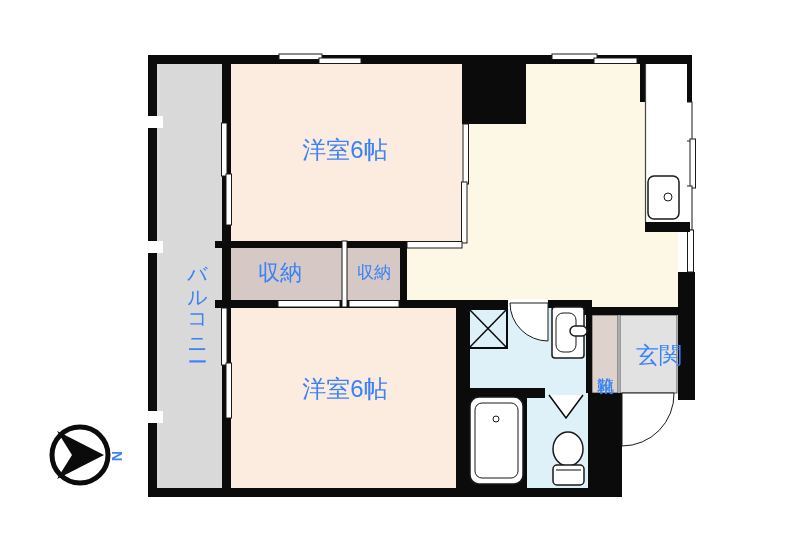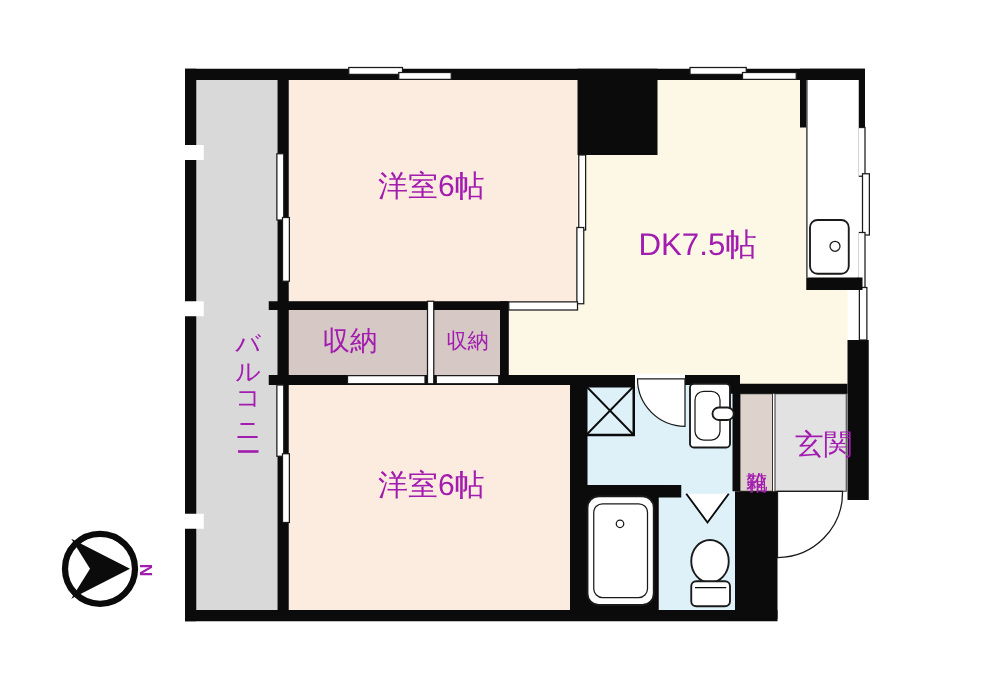--- a/index.html
+++ b/index.html
@@ -11,21 +11,21 @@
   .cream{fill:var(--dk_cream);}
   .closet{fill:var(--closet_mauve);}
   .balc{fill:var(--balcony_gray);}
   .genkan{fill:var(--entrance_gray);}
   .shoe{fill:var(--shoe_mauve);}
   .blue{fill:var(--water_blue);}
   .wht{fill:#ffffff;}
   .ln{stroke:var(--line);stroke-width:1;}
   .ln15{stroke:var(--line);stroke-width:1.5;}
   .nofill{fill:none;}
-  .lbl{position:absolute;color:#a21caf;text-align:center;line-height:1.15;white-space:nowrap;}
+  .lbl{position:absolute;color:#3b82f6;text-align:center;line-height:1.15;white-space:nowrap;}
   .lbl-v{writing-mode:vertical-rl;text-orientation:mixed;letter-spacing:2px;white-space:normal;}
   .lbl-n{font-weight:700;transform:rotate(90deg);}
 </style>
 </head>
 <body>
 
 <div id="stage">
 <svg id="plan-svg" width="800" height="541" viewBox="0 0 800 541">
 
   <g>
@@ -150,21 +150,20 @@
 
   <path class="wht ln" d="M622,393 L622,446 A52,52 0 0 0 674,393 Z"></path>
 
   <g>
     <circle cx="80" cy="455" r="28" fill="#ffffff" stroke="#0b0b0b" stroke-width="5"></circle>
     <polygon points="104,455 57,431 72,455 57,479" fill="#0b0b0b"></polygon>
   </g>
 </svg>
 
 <div class="lbl" style="left:250px;top:136px;width:190px;font-size:24px;">洋室6帖</div>
-<div class="lbl" style="left:468px;top:182px;width:180px;font-size:25px;">DK7.5帖</div>
 <div class="lbl" style="left:250px;top:375px;width:190px;font-size:24px;">洋室6帖</div>
 <div class="lbl" style="left:226px;top:260px;width:108px;font-size:22px;">収納</div>
 <div class="lbl" style="left:341px;top:263px;width:66px;font-size:17px;">収納</div>
 <div class="lbl" style="left:621px;top:342px;width:76px;font-size:23px;">玄関</div>
 <div class="lbl lbl-v" style="left:183px;top:230px;width:26px;height:145px;font-size:20px;">バルコニー</div>
 <div class="lbl lbl-v" style="left:593px;top:336px;width:22px;height:58px;font-size:17px;letter-spacing:1px;">靴箱</div>
 <div class="lbl lbl-n" style="left:107px;top:447px;width:18px;height:18px;font-size:14px;">N</div>
 </div>
 
 </body></html>

